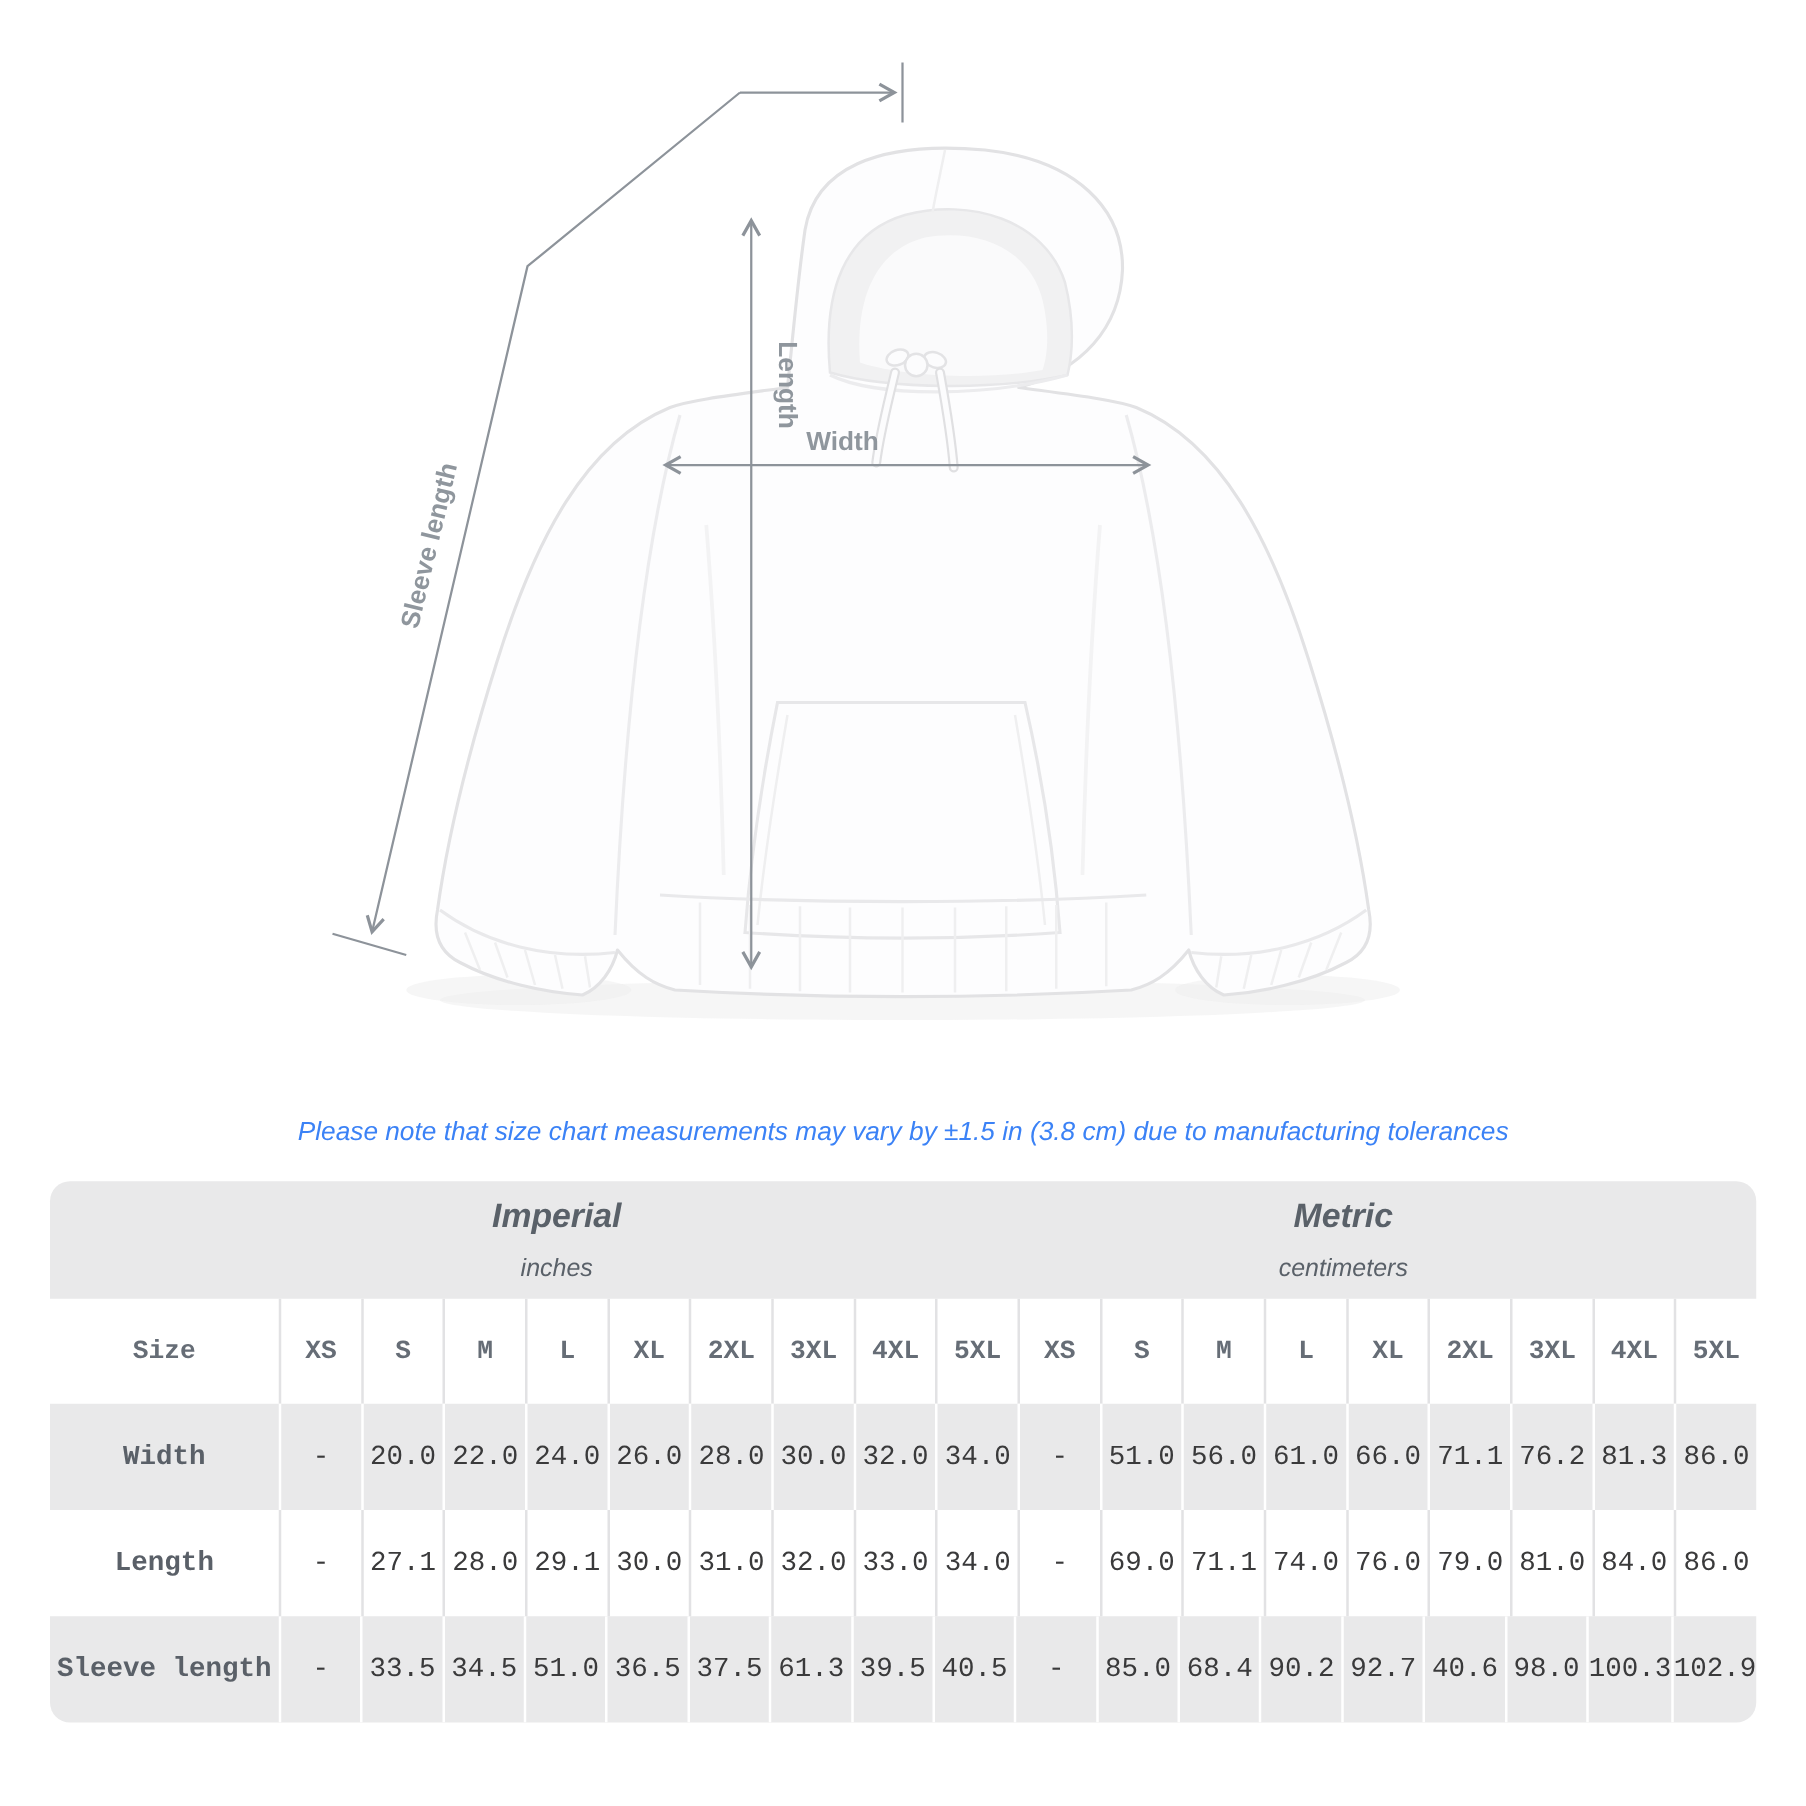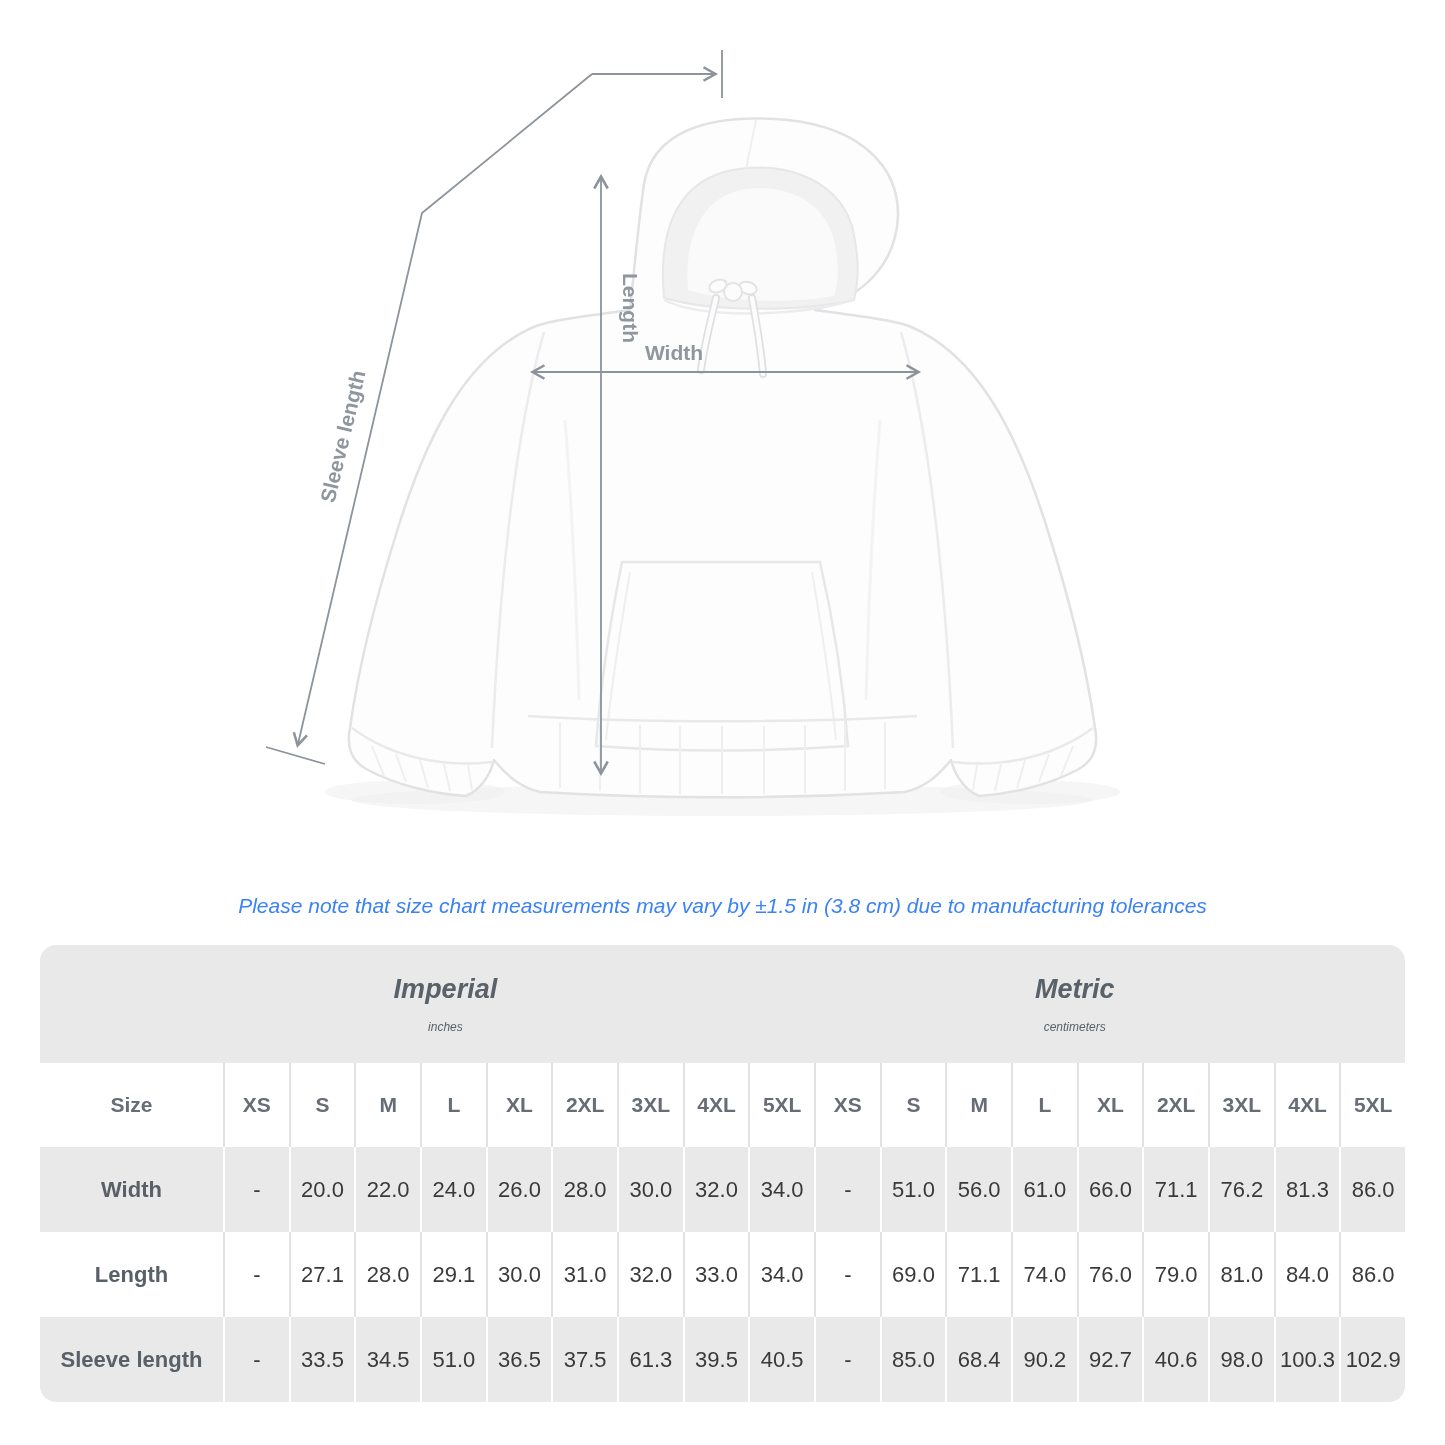--- a/index.html
+++ b/index.html
@@ -13,36 +13,37 @@
     text-align:center; font-size:35px; font-weight:bold; color:#3b3b3c; letter-spacing:0.2px;
   }
   .page-subtitle {
     position:absolute; top:894px; left:0; width:100%;
     text-align:center; font-style:italic; font-size:21px; color:#3b82f6;
   }
 
   .size-table { position:absolute; left:40px; top:945px; width:1365px; }
 
   .unit-band {
-    position:relative; height:118px; background:#e9e9ea;
+    position:relative; height:94px; background:#e9e9ea;
     border-radius:16px 16px 0 0;
   }
   .unit-group {
     position:absolute; top:50%; transform:translate(-50%,-50%);
     text-align:center; color:#5a6169; white-space:nowrap;
   }
   .unit-group.imperial { left:29.7%; }
   .unit-group.metric   { left:75.8%; }
   .unit-name { font-size:27px; font-weight:bold; font-style:italic; }
-  .unit-sub  { font-size:12px; font-style:italic; margin-top:15px; }
+  .unit-sub  { font-size:20px; font-style:italic; margin-top:15px; }
 
   .trow {
     display:grid;
     grid-template-columns:183px repeat(18, 1fr);
     height:85px;
+    font-family:Liberation Mono, monospace;
   }
   .trow.header { height:84px; }
   .trow.stripe { background:#e9e9ea; }
   .trow.last   { border-radius:0 0 16px 16px; overflow:hidden; }
 
   .cell {
     display:flex; align-items:center; justify-content:center;
     font-size:22px; color:#3a3a3b; white-space:nowrap;
   }
   .trow .cell + .cell { border-left:2px solid #e2e2e4; }

